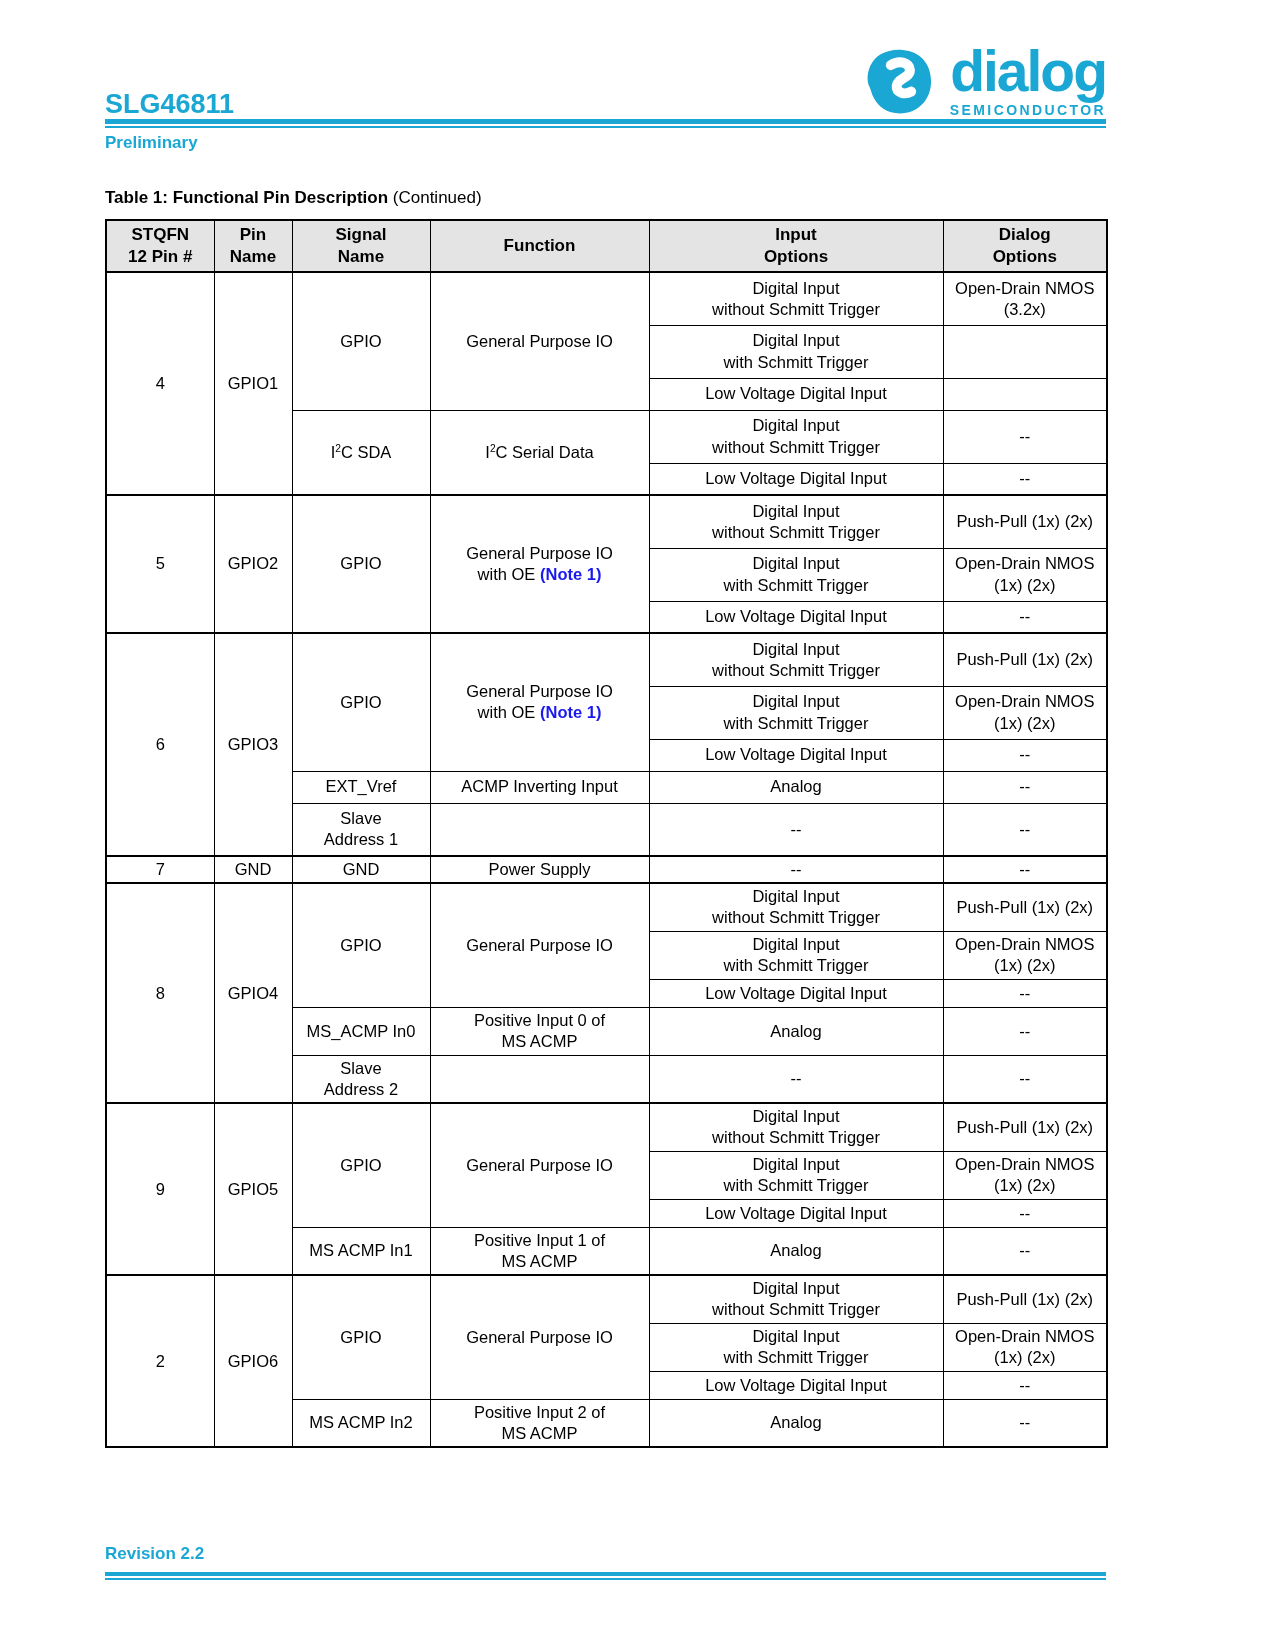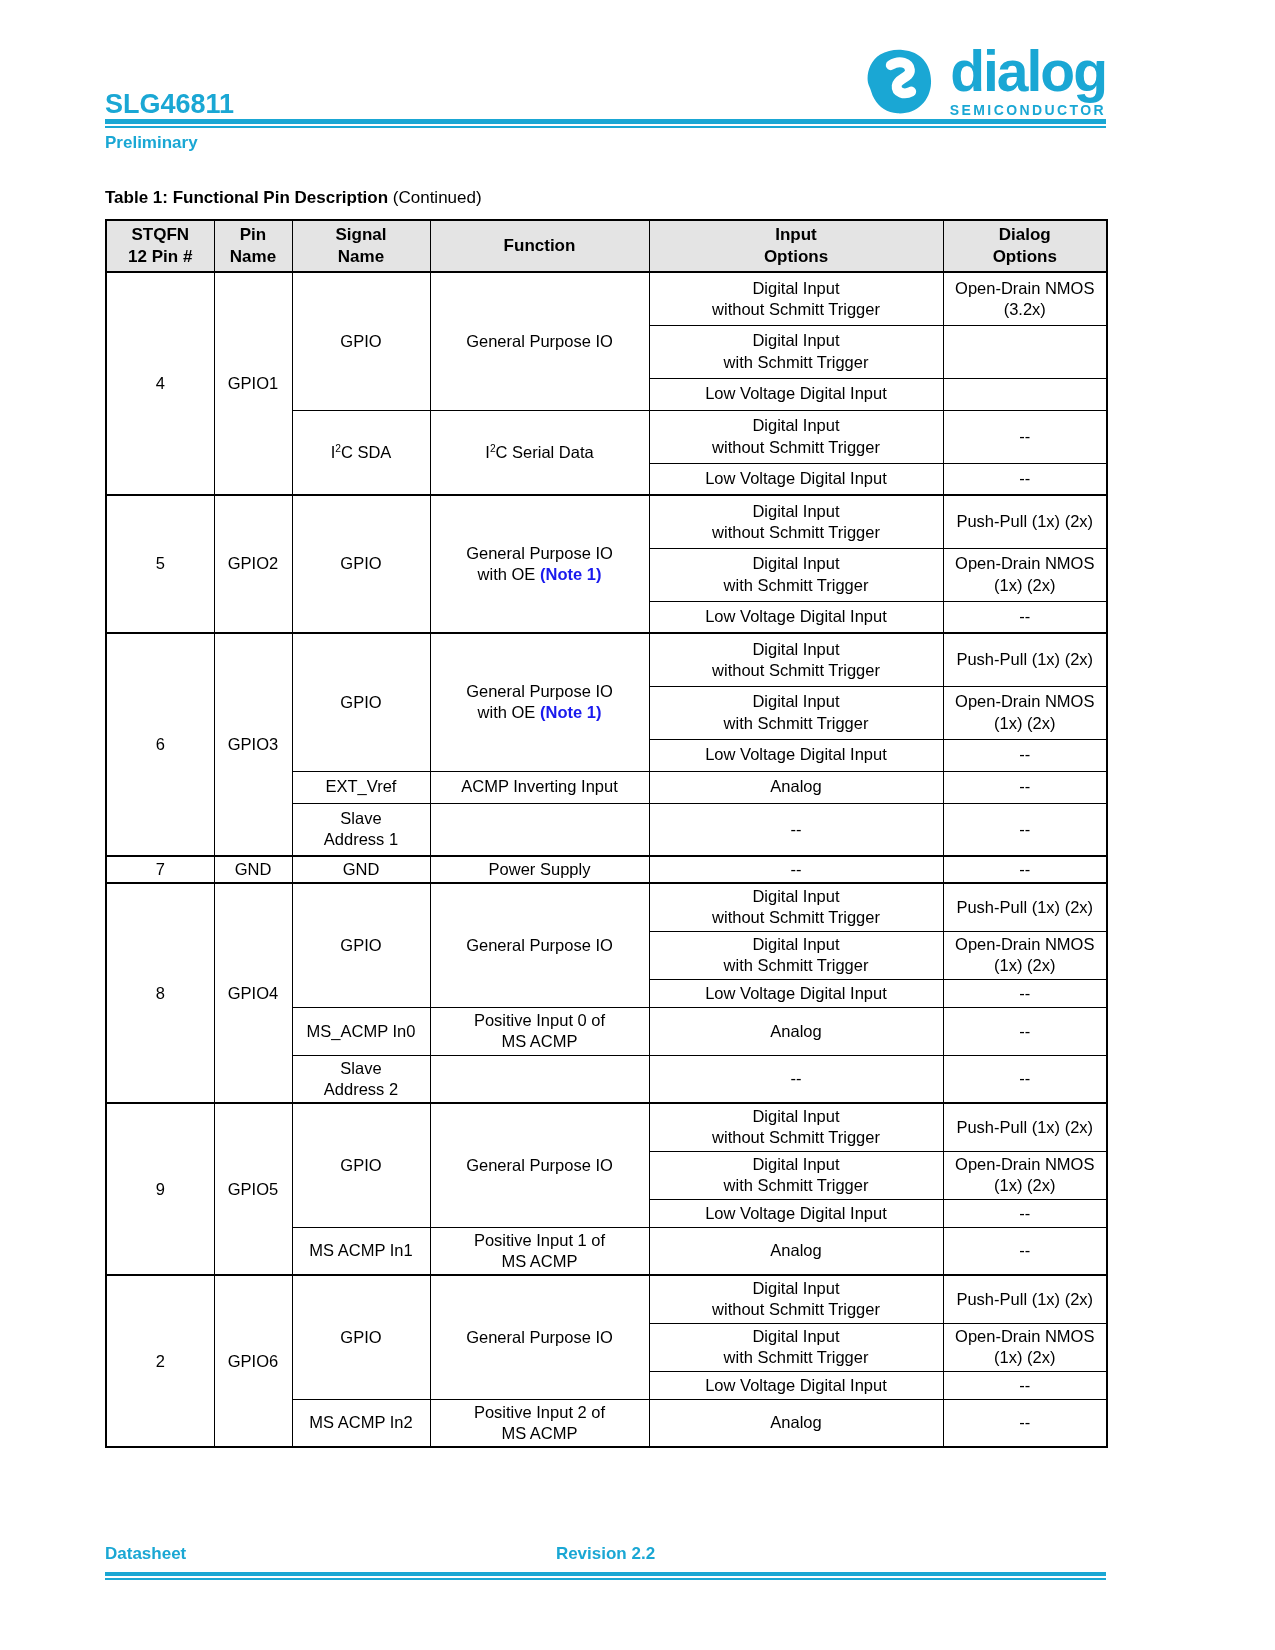--- a/index.html
+++ b/index.html
@@ -289,18 +289,17 @@
 MS ACMP</td>
         <td>Analog</td>
         <td>--</td>
       </tr>
     </tbody>
   </table>
 </div>
 
 <div class="footer">
   <div class="f1">
-    <div>Datasheet</div>
     <div>Revision 2.2</div>
   </div>
   <div class="frule1"></div>
   <div class="frule2"></div>
 </div>
 
 </body></html>

